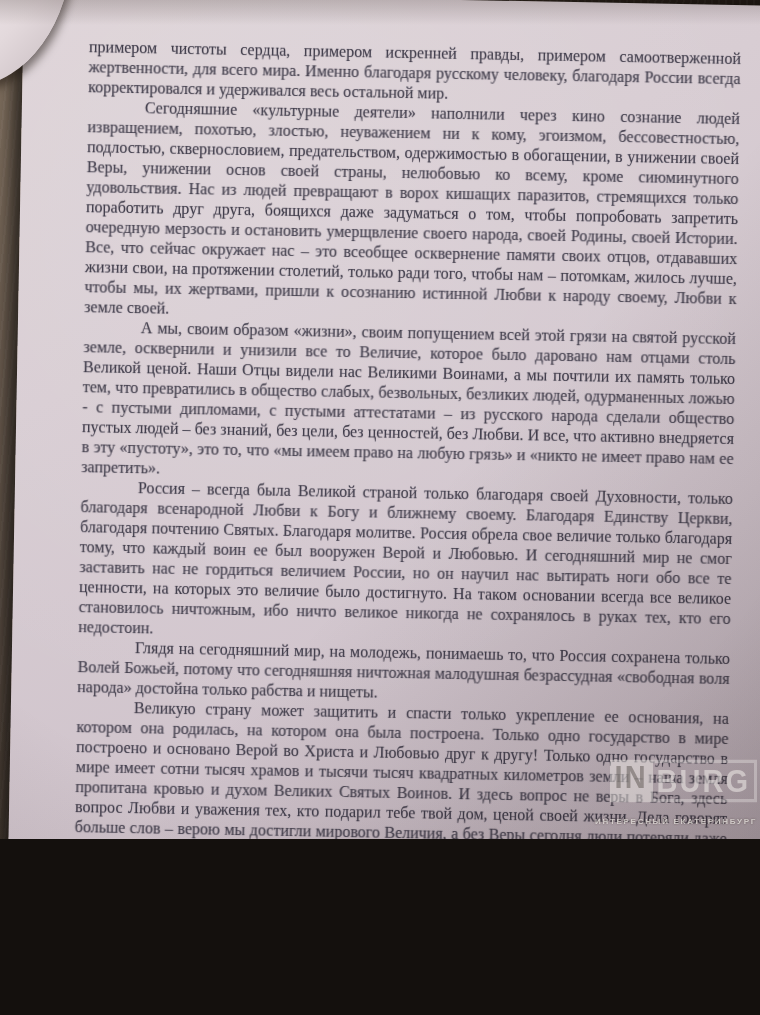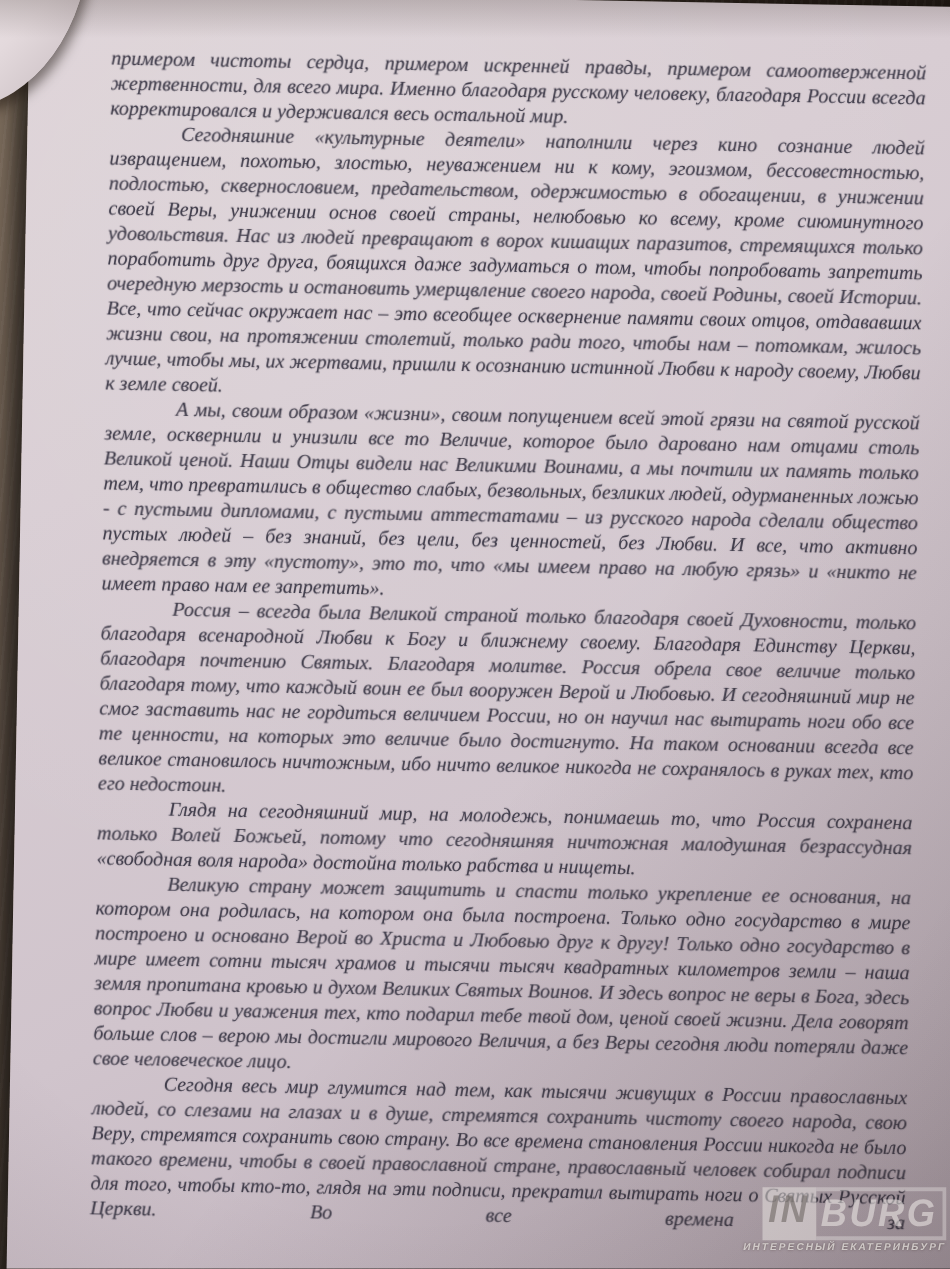--- a/index.html
+++ b/index.html
@@ -1,21 +1,20 @@
 <!DOCTYPE html>
 <html lang="ru"><head>
 <meta charset="utf-8">
 <style>
   html,body{margin:0;padding:0;background:#14100d;}
   .scene{
-    position:relative;width:760px;height:1015px;overflow:hidden;
+    position:relative;width:760px;height:839px;overflow:hidden;
     background:
       repeating-linear-gradient(96deg, rgba(255,255,255,0.035) 0 2px, rgba(0,0,0,0) 2px 7px),
       linear-gradient(105deg,#80705f 0%,#63554a 14%,#3b3128 38%,#201a15 62%,#14100c 100%);
-    font-style: italic;
   }
   
   .paper{
     position:absolute;left:24px;top:-8px;width:800px;height:1090px;
     transform:rotate(1.05deg);transform-origin:0 0;
     background:
       radial-gradient(120% 90% at 30% 20%, rgba(255,255,255,0.10) 0%, rgba(255,255,255,0) 55%),
       linear-gradient(152deg,#ded4d8 0%,#d8cdd3 28%,#d0c4cc 58%,#c2b5bf 85%,#b4a7b2 100%);
     box-shadow:-9px 3px 16px rgba(8,6,4,0.65);
   }
@@ -50,21 +49,21 @@
   
   .watermark{
     position:absolute;right:3px;bottom:13px;text-align:right;pointer-events:none;
     font-family:"Liberation Sans","DejaVu Sans",sans-serif;
   }
   .wm-logo{display:inline-flex;align-items:stretch;font-weight:700;font-size:29px;
     letter-spacing:2px;line-height:34px;transform:scaleY(1.06);}
   .wm-in{color:rgba(110,102,98,0.60);background:rgba(238,234,230,0.48);padding:0 5px;}
   .wm-burg{color:rgba(243,240,236,0.52);border:3px solid rgba(243,240,236,0.34);
     border-left:none;padding:0 4px;}
-  .wm-tagline{margin-top:2px;font-size:8px;font-weight:700;letter-spacing:1.7px;
+  .wm-tagline{margin-top:16px;font-size:8px;font-weight:700;letter-spacing:1.7px;
     color:rgba(246,243,239,0.68);text-shadow:0 0 2px rgba(55,40,34,0.55);}
 </style>
 </head>
 <body>
 
 <div class="scene">
 
   <div class="paper">
     <div class="doc-text">
       <p class="continuation">примером чистоты сердца, примером искренней правды, примером самоотверженной жертвенности, для всего мира. Именно благодаря русскому человеку, благодаря России всегда корректировался и удерживался весь остальной мир.</p>

